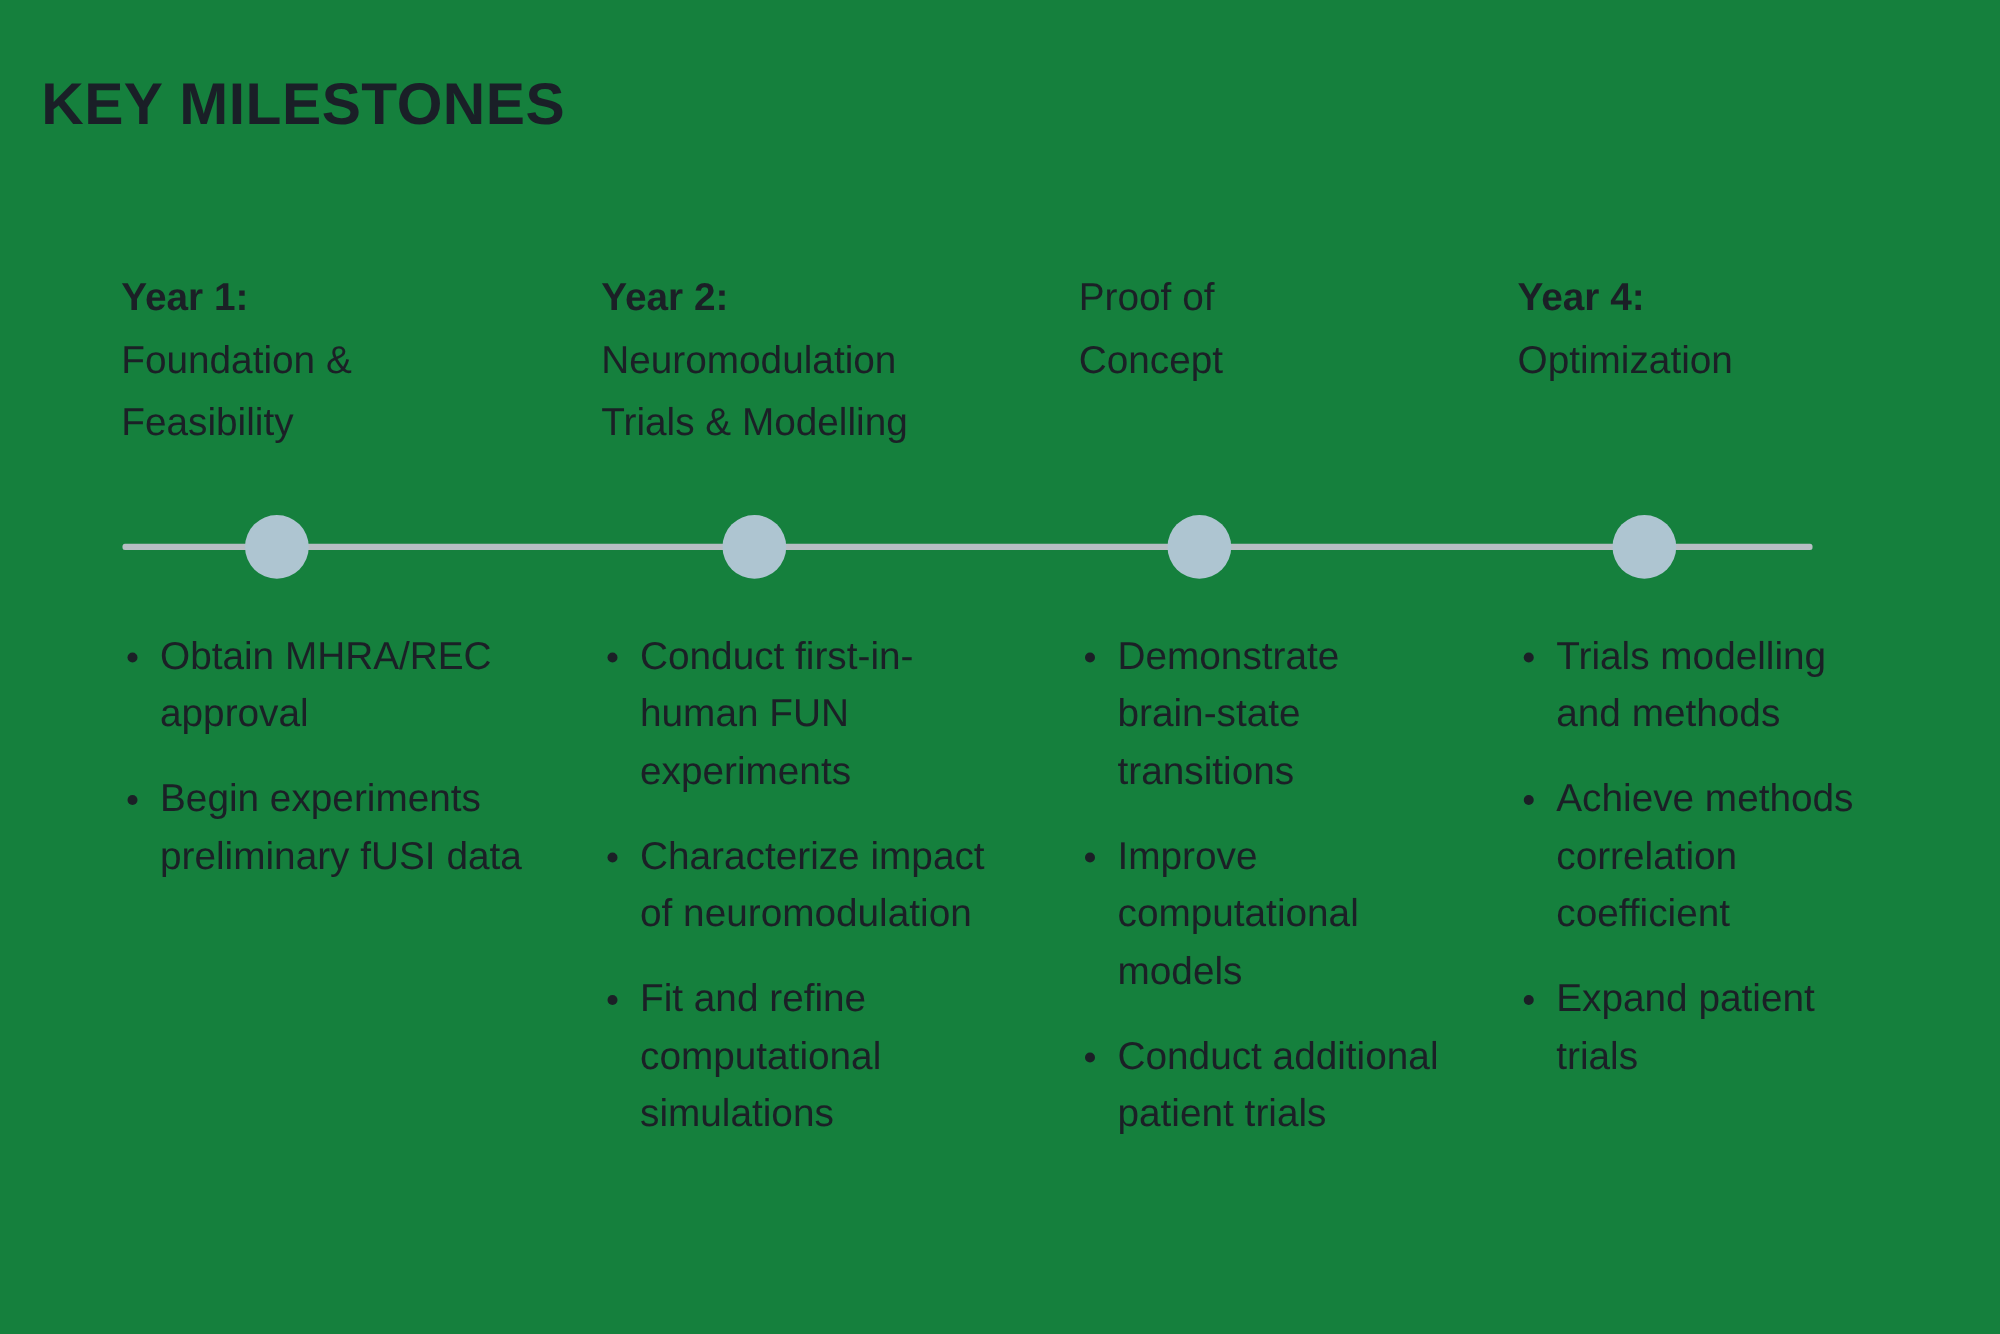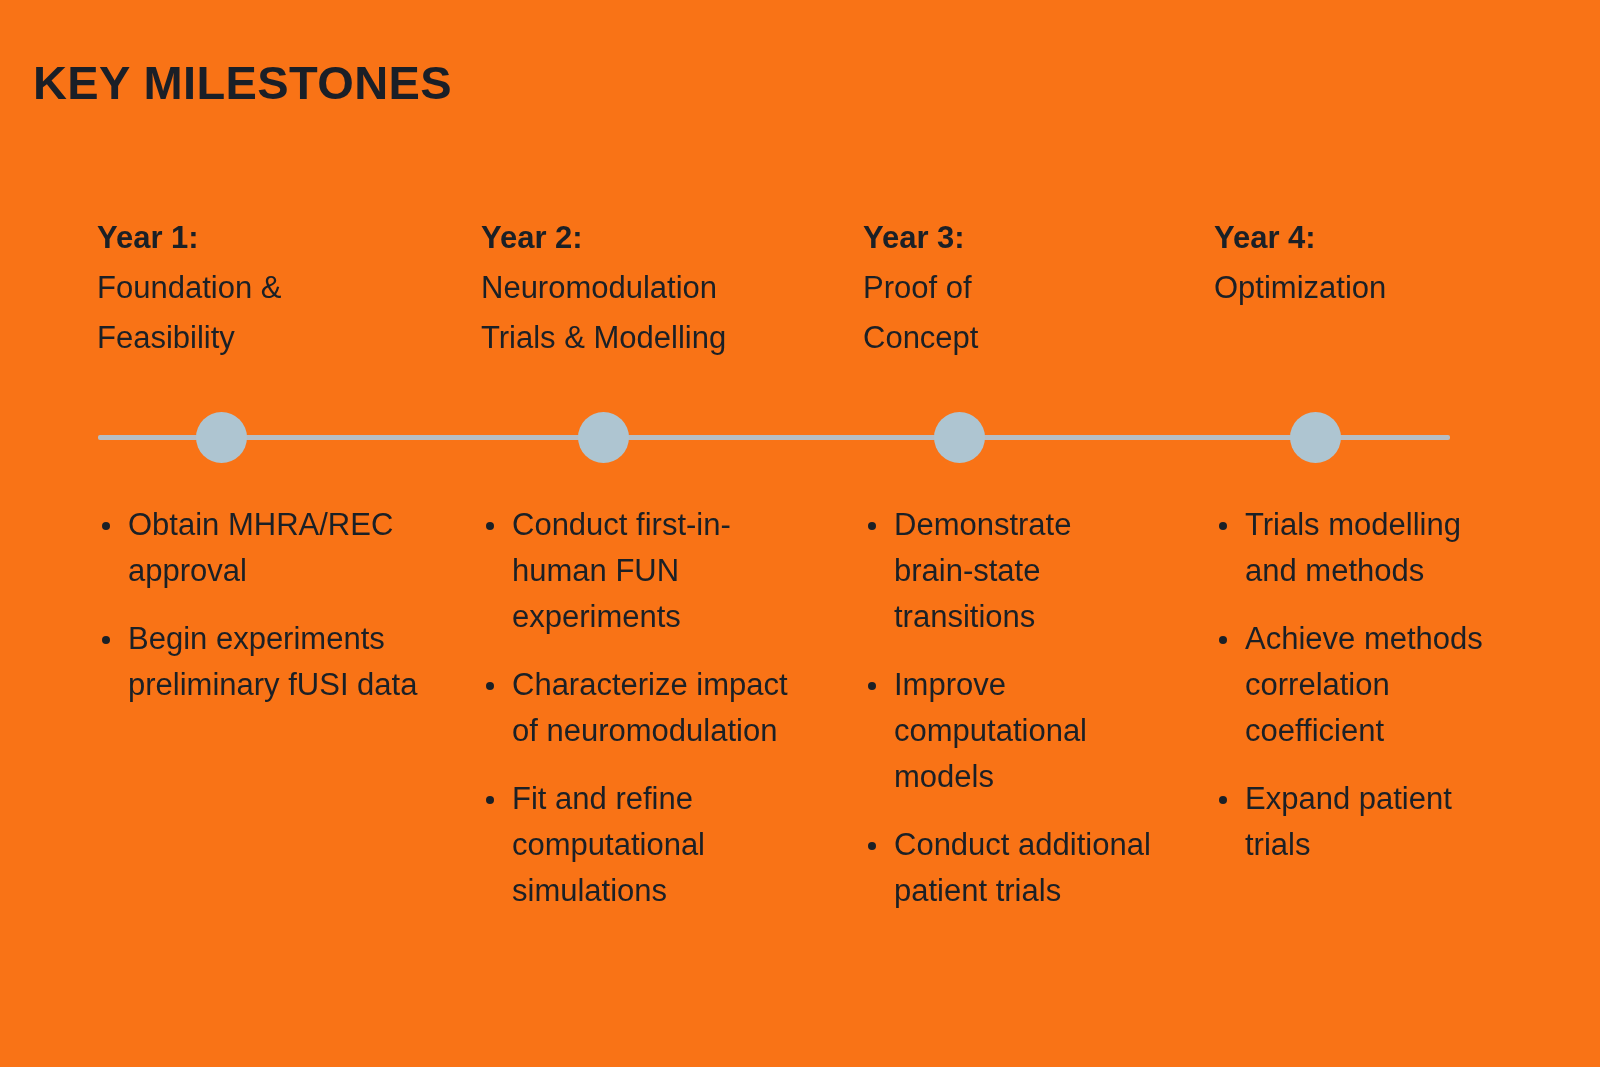--- a/index.html
+++ b/index.html
@@ -13,21 +13,21 @@
     background: #fdfdfd;
     font-family: "Liberation Sans", sans-serif;
     color: #1b1f24;
     overflow: hidden;
   }
 
   .slide {
     position: relative;
     width: 1600px;
     height: 1067px;
-    background: #f97316;
+    background: #15803d;
   }
 
   
   .slide-title {
     position: absolute;
     left: 33px;
     top: 57px;
     font-size: 47px;
     font-weight: bold;
     letter-spacing: 0.4px;
@@ -181,21 +181,20 @@
         </li>
         <li>
           <span class="bullet-dot"></span>
           <span class="bullet-text">Fit and refine computational simulations</span>
         </li>
       </ul>
     </div>
 
     <div class="col col-3">
       <div class="col-header">
-        <span class="year-label">Year 3:</span>
         <span class="phase-name">Proof of</span>
         <span class="phase-name">Concept</span>
       </div>
       <ul class="col-bullets">
         <li>
           <span class="bullet-dot"></span>
           <span class="bullet-text">Demonstrate brain-state transitions</span>
         </li>
         <li>
           <span class="bullet-dot"></span>

